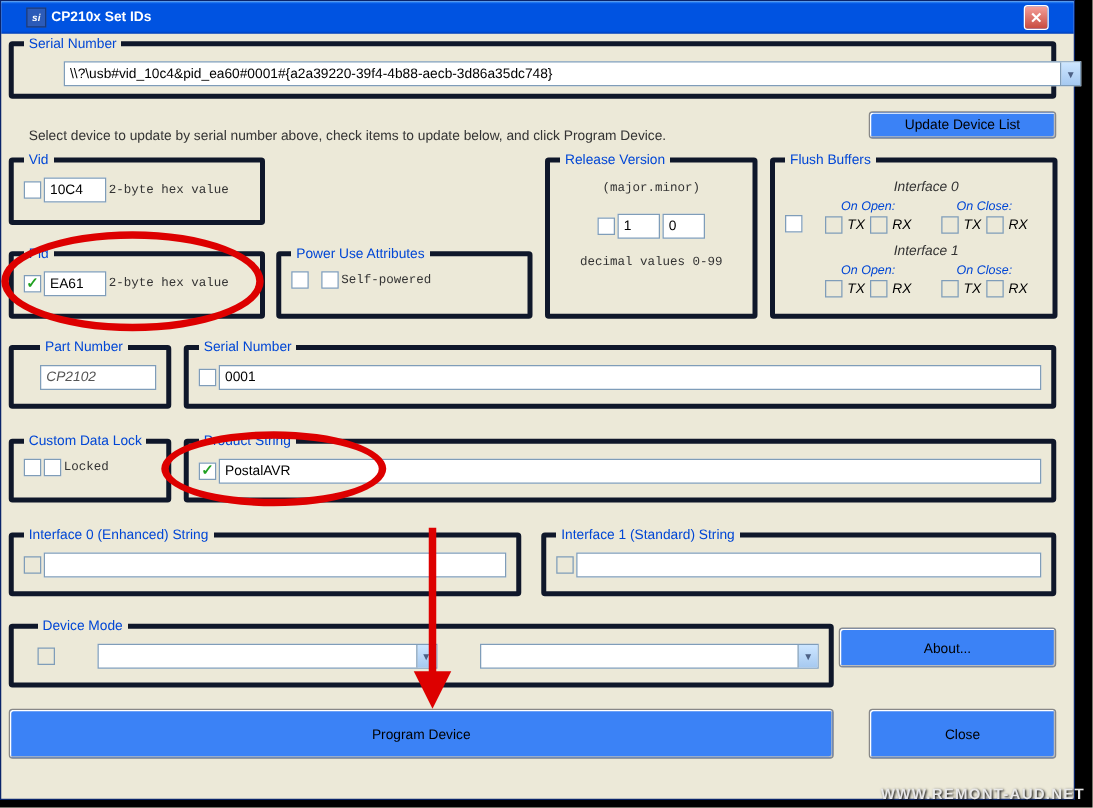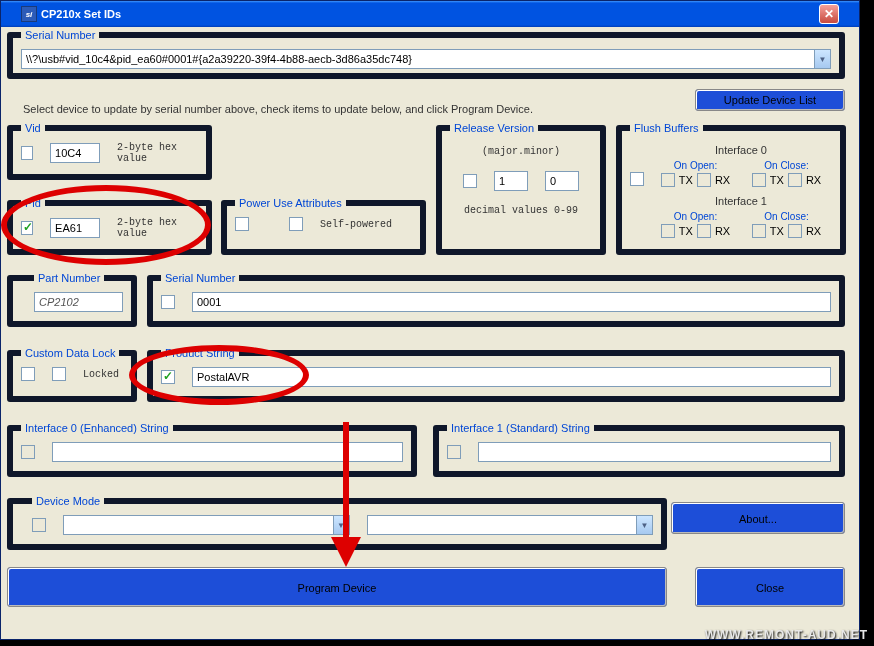--- a/index.html
+++ b/index.html
@@ -3,31 +3,31 @@
 <meta charset="utf-8">
 <style>
 * { box-sizing: border-box; margin: 0; padding: 0; font-family: Tahoma, sans-serif; font-size: 11px; }
 body { background: #000; width: 874px; height: 646px; position: relative; overflow: hidden; }
 .window { position: absolute; left: 0; top: 0; width: 860px; height: 640px; background: #ece9d8; border: 1px solid #0a246a; }
 .titlebar { height: 26px; background: linear-gradient(to bottom, #3d95ff 0%, #0053e1 8%, #0053e1 92%, #003db7 100%); display: flex; align-items: center; padding: 0 20px; color: #fff; font-weight: bold; font-size: 13px; }
 .titlebar .icon { width: 16px; height: 16px; background: #2c5bb8; margin-right: 4px; border: 1px solid #1a3a7a; display: flex; align-items: center; justify-content: center; font-size: 8px; font-style: italic; }
 .titlebar .title { flex: 1; }
 .titlebar .close { width: 20px; height: 20px; background: linear-gradient(to bottom, #f5a09a, #c74a3e); border: 1px solid #fff; border-radius: 3px; display: flex; align-items: center; justify-content: center; color: #fff; font-weight: bold; font-size: 12px; cursor: pointer; }
 .content { padding: 4px 8px 8px 8px; position: relative; height: calc(100% - 26px); }
-fieldset { border: 6px solid #0f172a; border-radius: 3px; padding: 8px; position: absolute; }
+fieldset { border: 4px solid #0f172a; border-radius: 3px; padding: 8px; position: absolute; }
 legend { color: #0046d5; padding: 0 4px; font-size: 11px; }
 .hint { display: block; color: #333; margin: 8px 0 0 8px; }
 input[type=text], select.combo { border: 1px solid #7f9db9; background: #fff; padding: 2px 4px; height: 20px; font-size: 11px; }
 input[type=text]:disabled, select:disabled { background: #ffffff; font-style: italic; }
 .checkbox { width: 14px; height: 14px; border: 1px solid #7f9db9; background: #fff; display: inline-block; vertical-align: middle; position: relative; cursor: pointer; }
 .checkbox.checked::after { content: "✓"; color: #21a121; position: absolute; left: 1px; top: -2px; font-size: 12px; font-weight: bold; }
 .checkbox.disabled { background: #ece9d8; }
-.button { background: #1d4ed8; border: 1px solid #888; border-radius: 3px; box-shadow: inset 1px 1px 0 #fff, inset -1px -1px 0 #bbb; padding: 4px 0; text-align: center; cursor: pointer; }
-.row { display: flex; align-items: center; gap: 17px; }
-.combo { position: relative; }
+.button { background: #3b82f6; border: 1px solid #888; border-radius: 3px; box-shadow: inset 1px 1px 0 #fff, inset -1px -1px 0 #bbb; padding: 4px 0; text-align: center; cursor: pointer; }
+.row { display: flex; align-items: center; gap: 2px; }
+.combo { position: relative; margin-left: 32px; }
 .combo .arrow { position: absolute; right: 1px; top: 1px; width: 16px; height: 18px; background: linear-gradient(to bottom, #cde6ff, #a6c9f0); border-left: 1px solid #7f9db9; display: flex; align-items: center; justify-content: center; font-size: 8px; color: #4d6185; }
 .note { color: #333; font-size: 10px; font-family: Liberation Mono, monospace; }
 .flush-sub { text-align: center; color: #333; margin: 2px 0 4px; }
 .flush-row { display: flex; justify-content: space-around; font-size: 10px; }
 .flush-col { text-align: center; }
 .flush-lbl { color: #0046d5; font-size: 10px; margin-bottom: 2px; }
 .flush-ck-row { display: flex; gap: 4px; align-items: center; }
 .red-circle { position: absolute; border: 6px solid #d00; border-radius: 50%; pointer-events: none; z-index: 50; }
 .red-arrow { position: absolute; z-index: 50; pointer-events: none; }
 .watermark { position: absolute; right: 6px; bottom: 4px; color: #e8e8e8; font-size: 12px; letter-spacing: 1px; font-weight: bold; text-shadow: 1px 1px 2px #000; z-index: 100; }
@@ -89,21 +89,21 @@
       <div class="row" style="justify-content:center;">
         <span class="checkbox"></span>
         <input type="text" style="width: 34px;" value="1">
         <input type="text" style="width: 34px;" value="0">
       </div>
       <div style="text-align:center; margin-top:14px;" class="note">decimal values 0-99</div>
     </fieldset>
 
     <fieldset style="left:615px; top:95px; width:230px; height:133px;">
       <legend>Flush Buffers</legend>
-      <div style="display:flex;">
+      <div style="display:flex;font-style:italic;">
         <div style="width:20px; padding-top:30px;">
           <span class="checkbox"></span>
         </div>
         <div style="flex:1;">
           <div class="flush-sub">Interface 0</div>
           <div class="flush-row">
             <div class="flush-col">
               <div class="flush-lbl">On Open:</div>
               <div class="flush-ck-row">
                 <span class="checkbox disabled"></span>

